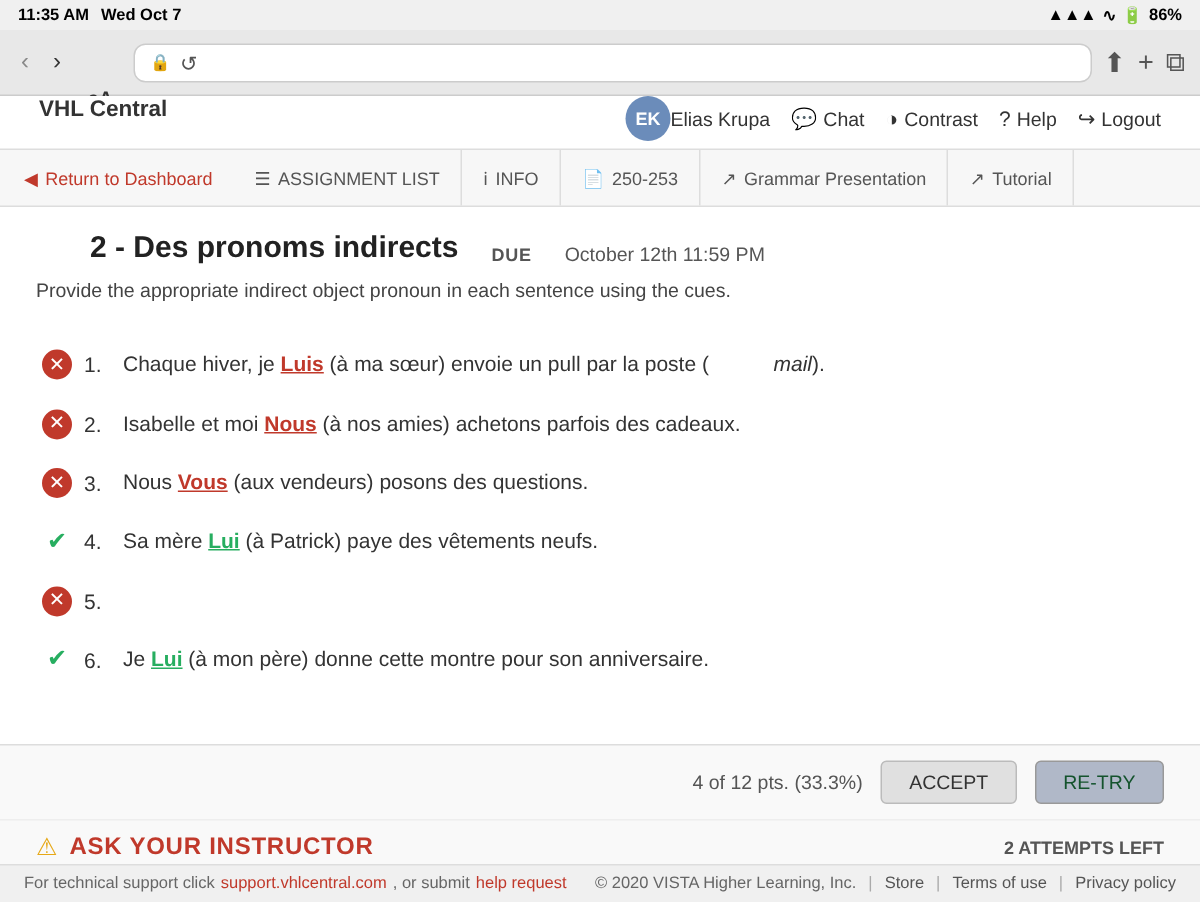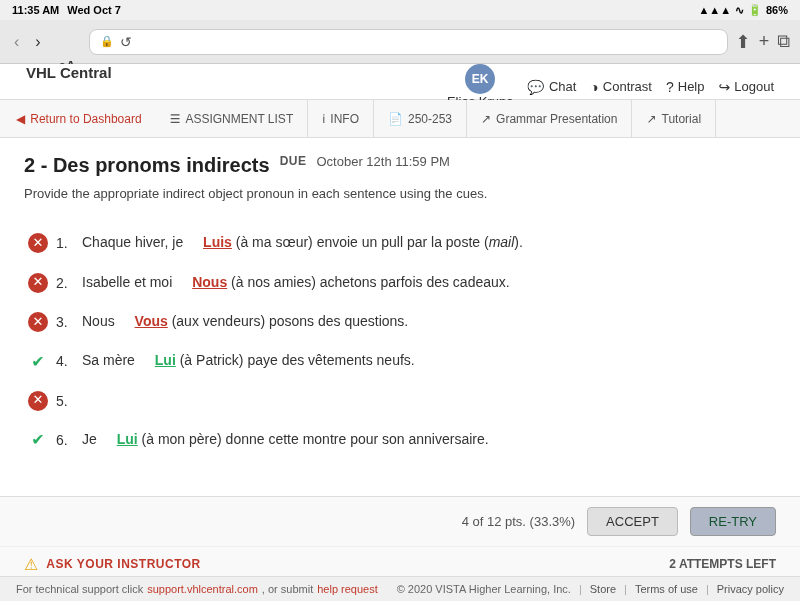--- a/index.html
+++ b/index.html
@@ -69,21 +69,21 @@
       background: white;
       border-bottom: 1px solid #ddd;
       padding: 0 26px;
       height: 36px;
       display: flex;
       align-items: flex-start;
       justify-content: space-between;
     }
     .app-title { font-size: 15px; font-weight: 600; color: #333; }
     .header-right { display: flex; align-items: center; gap: 14px; }
-    .user-info { display: flex; align-items: center; gap: 0; flex-direction: column; }
+    .user-info { display: flex; align-items: center; gap: 0; }
     .avatar {
       width: 30px; height: 30px; border-radius: 50%;
       background: #6b8cba;
       display: flex; align-items: center; justify-content: center;
       color: white; font-size: 12px; font-weight: bold;
     }
     .user-name { font-size: 13px; color: #333; }
     .header-nav-item {
       display: flex; align-items: center; gap: 4px;
       font-size: 13px; color: #333; cursor: pointer;
@@ -111,23 +111,24 @@
       cursor: pointer;
       border-right: 1px solid #ddd;
       text-decoration: none;
     }
     .sub-nav-item:first-child { border-left: 1px solid #ddd; }
     .sub-nav-item.back { color: #c0392b; border: none; padding-left: 0; }
 
     
     .assignment-title {
       display: flex;
-      align-items: flex-start;
-      gap: 10px;
+      align-items: flex-end;
+      gap: 22px;
       margin-bottom: 8px;
+      margin-left: 36px;
     }
     .assignment-title h1 {
       font-size: 20px;
       font-weight: bold;
       color: #222;
     }
     .due-label {
       font-size: 12px;
       font-weight: bold;
       color: #555;
@@ -178,28 +179,27 @@
       color: #333;
       font-size: 14px;
       min-width: 18px;
       margin-top: 1px;
     }
     .q-text { flex: 1; }
     .answer-word {
       color: #c0392b;
       font-weight: bold;
       text-decoration: underline;
-      margin-left: 16px;
     }
     .answer-word.correct {
       color: #27ae60;
       font-weight: bold;
       text-decoration: underline;
     }
-    em { font-style: italic; }
+    em { font-style: italic; margin-left: 43px; }
 
     
     .bottom-bar {
       background: #f9f9f9;
       border-top: 1px solid #ddd;
       padding: 10px 24px;
       display: flex;
       align-items: center;
       justify-content: flex-end;
       gap: 12px;
@@ -237,21 +237,21 @@
       align-items: center;
       justify-content: space-between;
     }
     .ask-left {
       display: flex;
       align-items: center;
       gap: 8px;
     }
     .warn-icon { color: #e6a817; font-size: 16px; }
     .ask-text {
-      font-size: 12px;
+      font-size: 16px;
       color: #c0392b;
       font-weight: bold;
       letter-spacing: 0.5px;
       cursor: pointer;
     }
     .attempts-text {
       font-size: 12px;
       color: #555;
       font-weight: 600;
     }

